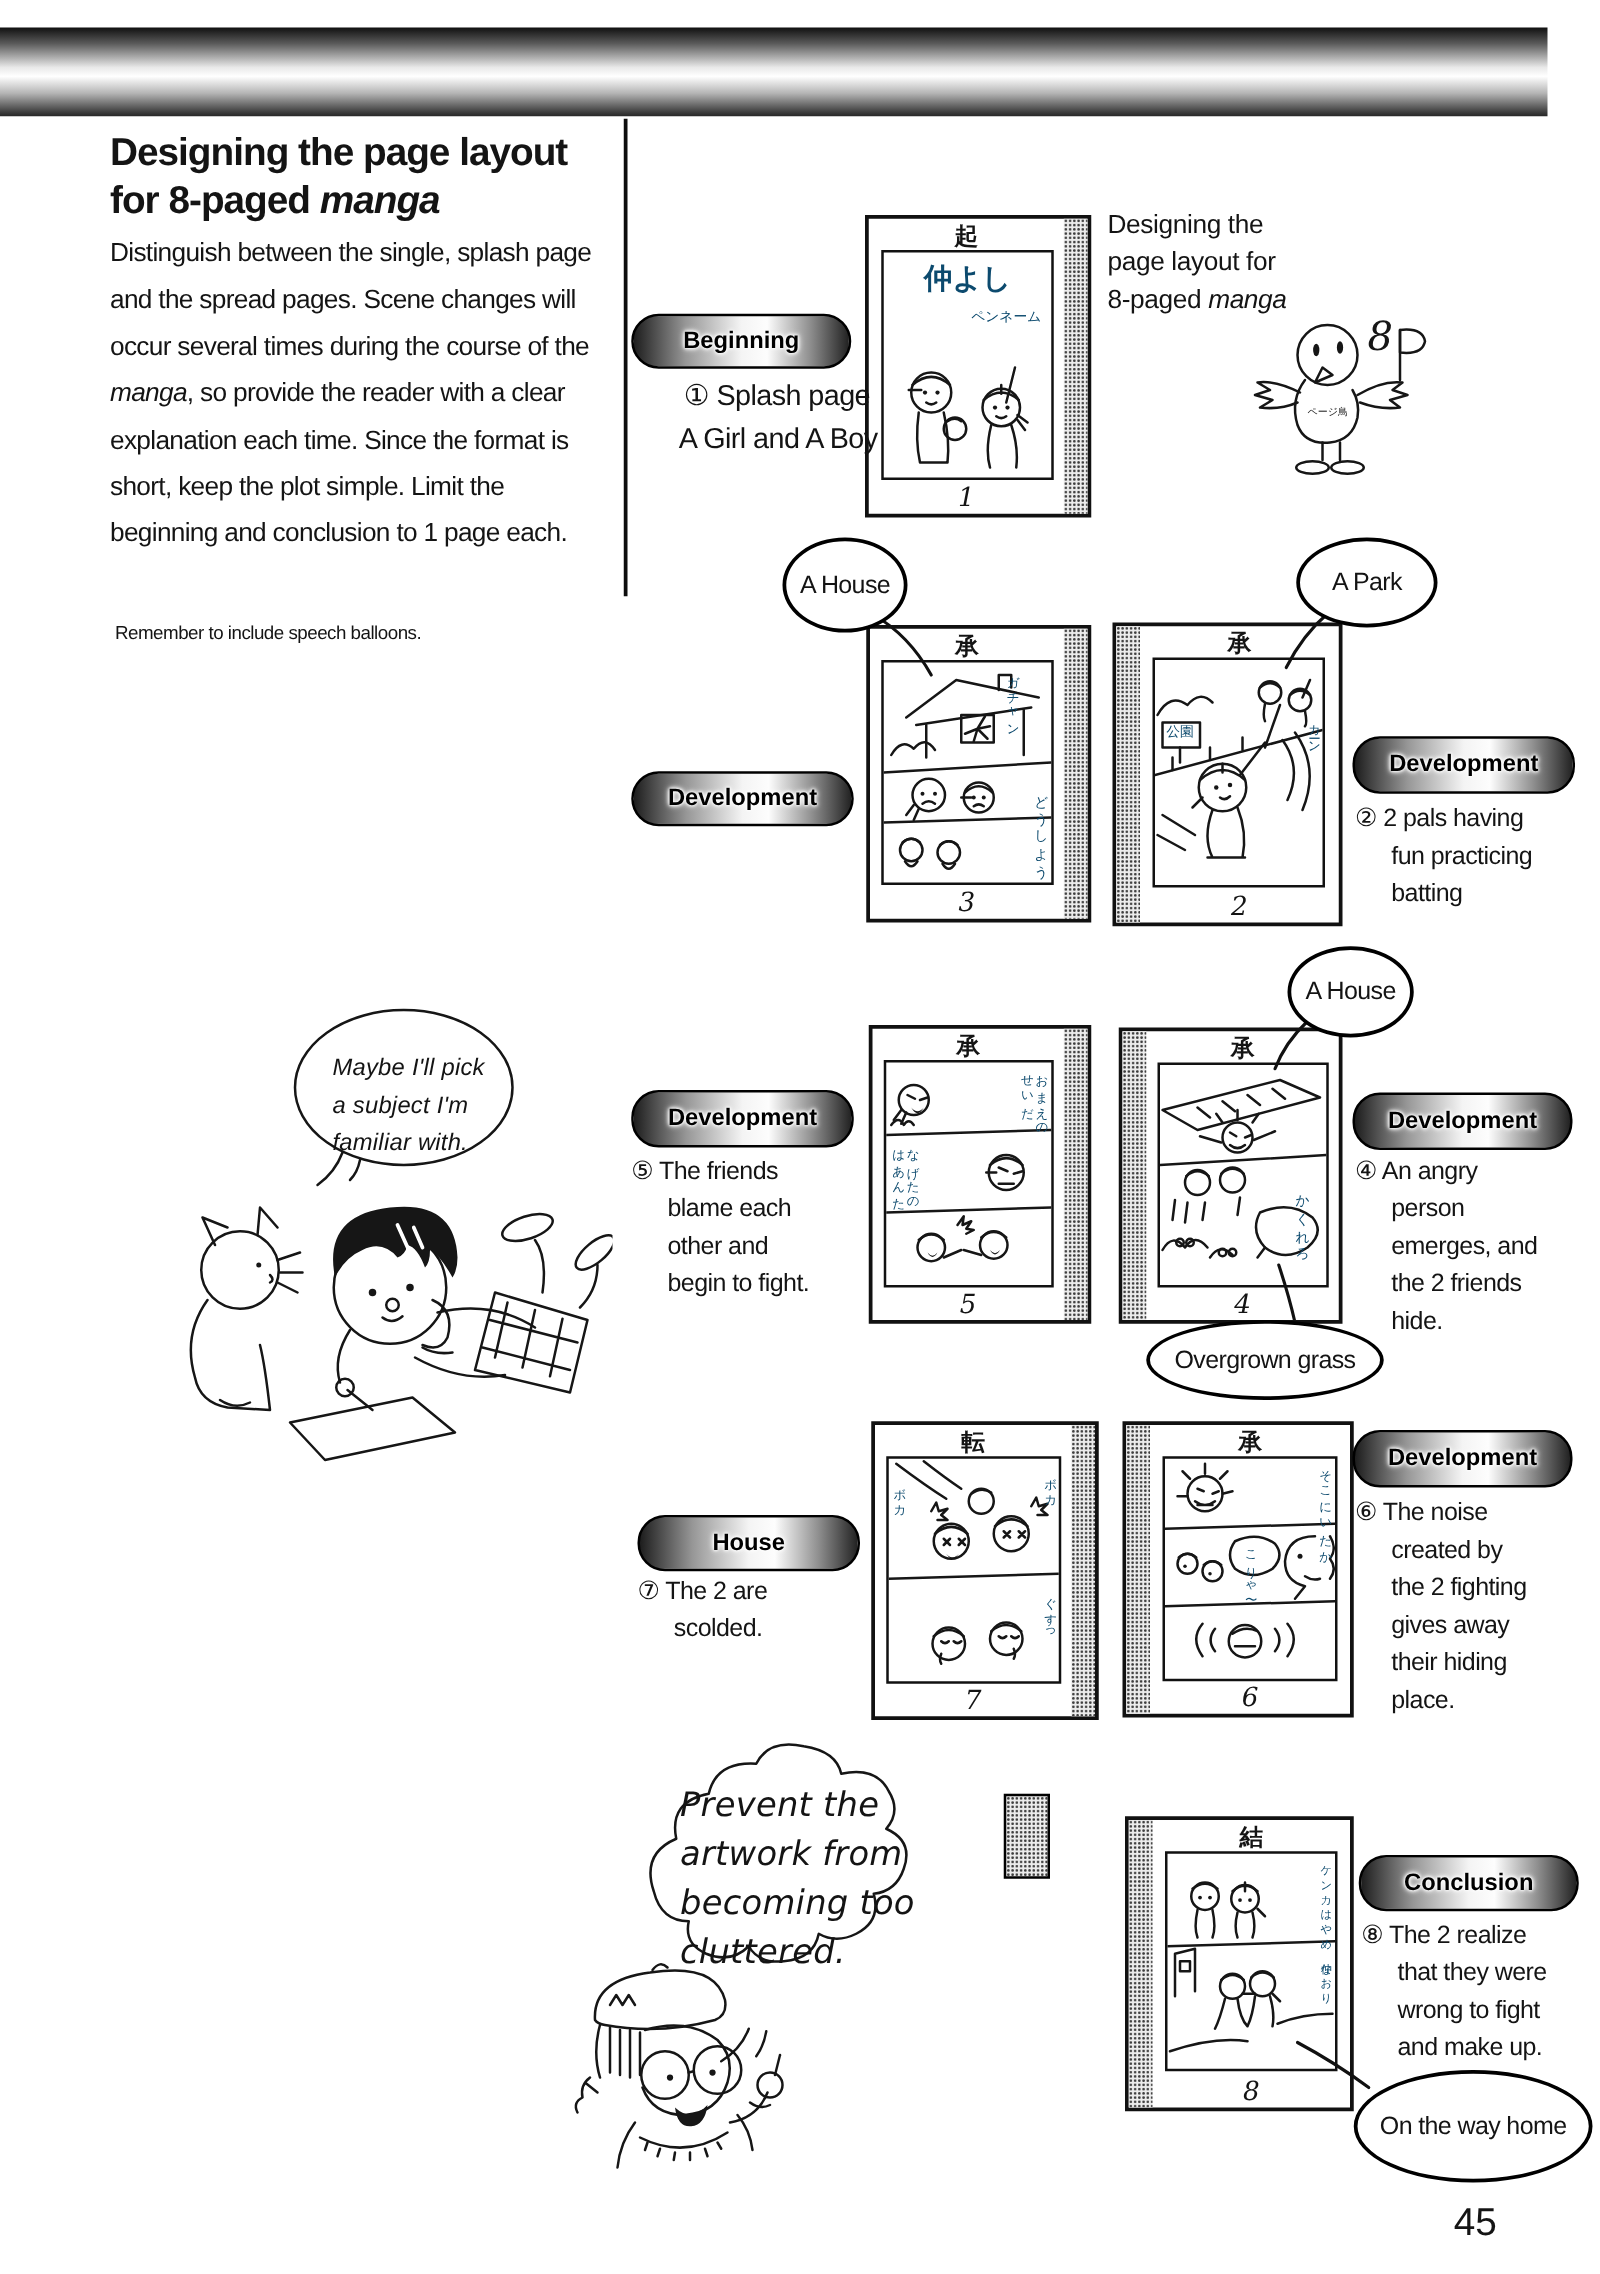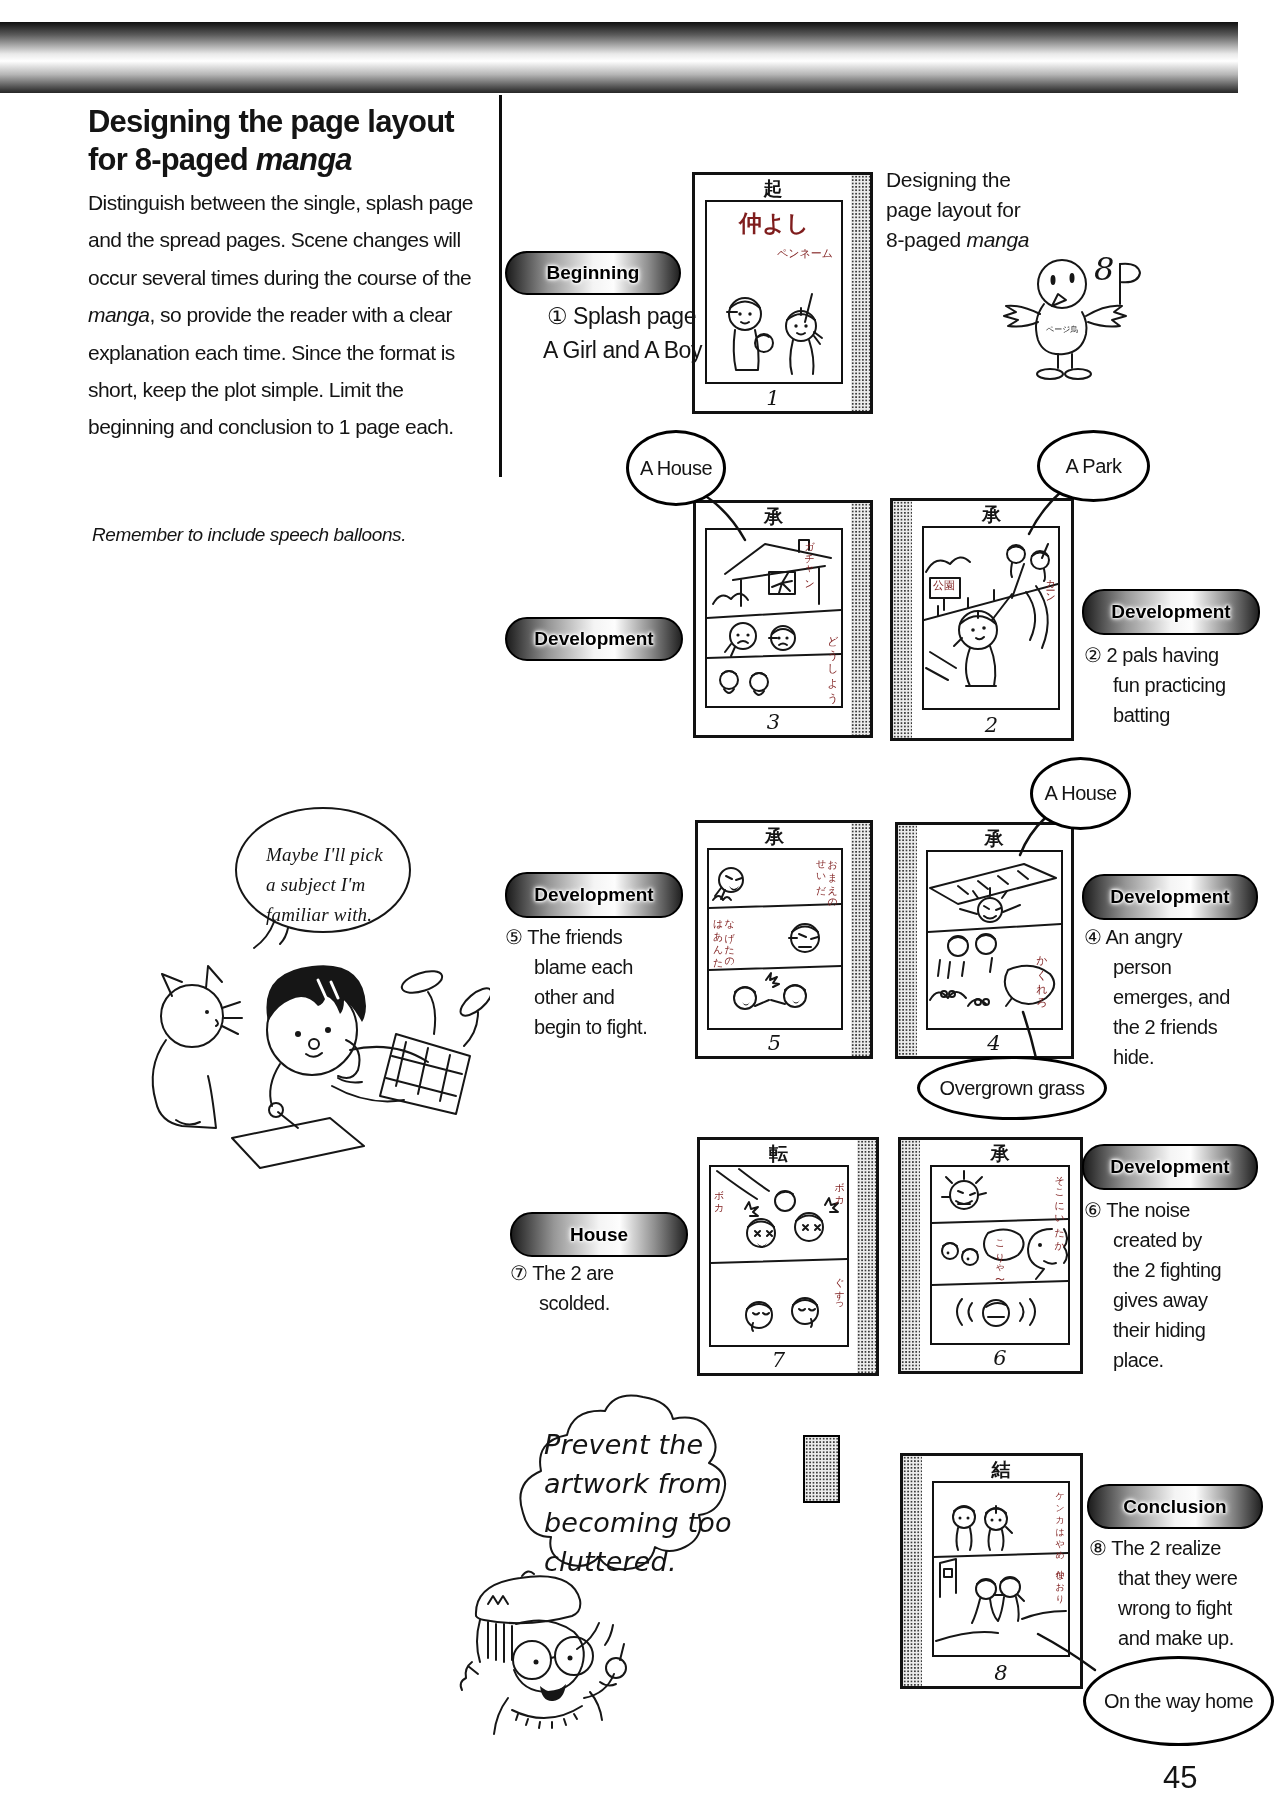--- a/index.html
+++ b/index.html
@@ -4,41 +4,41 @@
 <style>
   html,body{margin:0;padding:0;background:#fff;}
   #canvas{position:relative;width:1280px;height:1819px;background:#fff;overflow:hidden;
           font-family:"Liberation Sans",sans-serif;color:#141414;}
   .abs{position:absolute;}
   .topbar{left:0;top:22px;width:1238px;height:71px;
     background:linear-gradient(180deg,#101010 0%,#5a5a5a 18%,#e9e9e9 45%,#ffffff 55%,#b5b5b5 74%,#3a3a3a 96%,#272727 100%);}
   .vrule{left:499px;top:95px;width:3px;height:382px;background:#0d0d0d;}
   .h1{left:88px;top:103px;font-size:31px;font-weight:bold;letter-spacing:-0.8px;line-height:38px;}
   .para{left:88px;top:184px;width:399px;font-size:21px;line-height:37.4px;letter-spacing:-0.55px;}
-  .note{left:92px;top:524px;font-size:19px;letter-spacing:-0.4px;font-style:italic;}
+  .note{left:92px;top:498px;font-size:15px;letter-spacing:-0.4px;}
   .caption{left:886px;top:165px;font-size:21px;line-height:30px;letter-spacing:-0.3px;}
   .pill{border:2px solid #000;border-radius:22px;display:flex;align-items:center;justify-content:center;
     font-weight:bold;font-size:19px;color:#000;z-index:6;
     background:linear-gradient(90deg,#1d1d1d 0%,#969696 24%,#f4f4f4 50%,#fdfdfd 62%,#8f8f8f 82%,#222 100%);
     text-shadow:0 0 2px #fff,0 0 3px #fff,0 0 4px #fff,0 0 6px #fff;}
   .desc{font-size:20px;line-height:30px;letter-spacing:-0.45px;white-space:pre-line;
         text-indent:-29px;padding-left:29px;z-index:6;}
   .descline{font-size:23px;letter-spacing:-0.45px;z-index:6;margin-left:40px;}
   .lbl{border:3px solid #000;border-radius:50%;background:#fff;display:flex;align-items:center;
        justify-content:center;font-size:20px;letter-spacing:-0.5px;text-align:center;z-index:5;}
   .panel{border:3px solid #111;background:#fff;z-index:2;}
   .gutterstrip{position:absolute;top:0;bottom:0;width:19px;
     background-color:#ececec;background-image:radial-gradient(#3d3d3d 0.9px,transparent 1.05px);background-size:3.4px 3.4px;}
   .kanji{position:absolute;top:1px;text-align:center;font-family:"DejaVu Sans",sans-serif;
          font-size:19px;font-weight:bold;color:#141414;}
   .artframe{position:absolute;border:2px solid #111;}
   .artframe>svg{position:absolute;left:0;top:0;}
   .pnum{position:absolute;bottom:1px;text-align:center;font-family:"DejaVu Serif",serif;
         font-style:italic;font-size:21px;}
-  .jp{font-family:"DejaVu Sans",sans-serif;position:absolute;line-height:1.15;color:#7f1d1d;z-index:3;}
+  .jp{font-family:"DejaVu Sans",sans-serif;position:absolute;line-height:1.15;color:#0c4a6e;z-index:3;}
   .vt{writing-mode:vertical-rl;text-orientation:upright;letter-spacing:1.5px;}
   .comic{font-style:italic;letter-spacing:0.2px;white-space:pre-line;z-index:6;}
   .swatch{border:2px solid #000;background-color:#ececec;
     background-image:radial-gradient(#3d3d3d 0.9px,transparent 1.05px);background-size:3.4px 3.4px;z-index:4;}
   .gutnote{left:763px;top:1516px;width:132px;font-size:20px;line-height:30px;
            letter-spacing:-0.4px;white-space:pre-line;z-index:6;}
   .folio{left:1163px;top:1760px;font-size:31px;letter-spacing:0;}
   .art *{fill:none;stroke:#161616;stroke-width:2;stroke-linecap:round;stroke-linejoin:round;}
   .art .f{fill:#161616;stroke:none;}
   .art .w{stroke:#ffffff;stroke-width:3;}
@@ -410,21 +410,21 @@
     <path d="M326,104 l-10,44 M348,110 l-10,46 M370,117 l-10,46 M312,118 l70,18 M306,140 l70,18" stroke-width="1.2"></path>
     <path d="M354,96 q4,-28 -6,-42 M384,108 q14,-14 14,-34"></path>
     <ellipse cx="342" cy="44" rx="21" ry="9" transform="rotate(-18 342 44)"></ellipse>
     <ellipse cx="396" cy="64" rx="19" ry="8" transform="rotate(-40 396 64)"></ellipse>
   </svg>
 
   <svg class="abs art charsvg" style="left:228px;top:804px" width="185" height="155" viewBox="0 0 185 155">
     <ellipse cx="95" cy="66" rx="87" ry="62" fill="#fff"></ellipse>
     <path d="M46,118 q-6,16 -20,26 M60,124 q-2,10 -8,16"></path>
   </svg>
-  <div class="abs comic" style="left:266px;top:840px;width:130px;font-size:19px;line-height:30px;font-family:Liberation Serif, serif;">Maybe I'll pick
+  <div class="abs comic" style="left:266px;top:840px;width:130px;font-size:19px;line-height:30px;font-family:Liberation Sans, sans-serif;">Maybe I'll pick
 a subject I'm
 familiar with.</div>
 
   <svg class="abs art charsvg" style="left:503px;top:1383px" width="265" height="275" viewBox="0 0 265 275">
     <path fill="#fff" d="M20,130 q-10,-30 18,-42 q-6,-30 26,-36 q6,-26 38,-24 q10,-20 38,-14 q26,4 30,22 q28,-6 38,14 q10,16 -2,30 q22,10 14,32 q-6,18 -24,20 q6,22 -14,32 q-16,8 -30,0 q-4,20 -28,22 q-20,2 -28,-12 q-14,14 -34,6 q-18,-8 -14,-26 q-22,0 -28,-24 z"></path>
     <path d="M96,240 q-6,16 -22,26 M110,242 q-2,12 -8,20"></path>
   </svg>
   <div class="abs comic" style="left:544px;top:1425px;width:210px;font-size:27px;line-height:39px;font-family:'DejaVu Sans',sans-serif;">Prevent the
 artwork from
 becoming too

